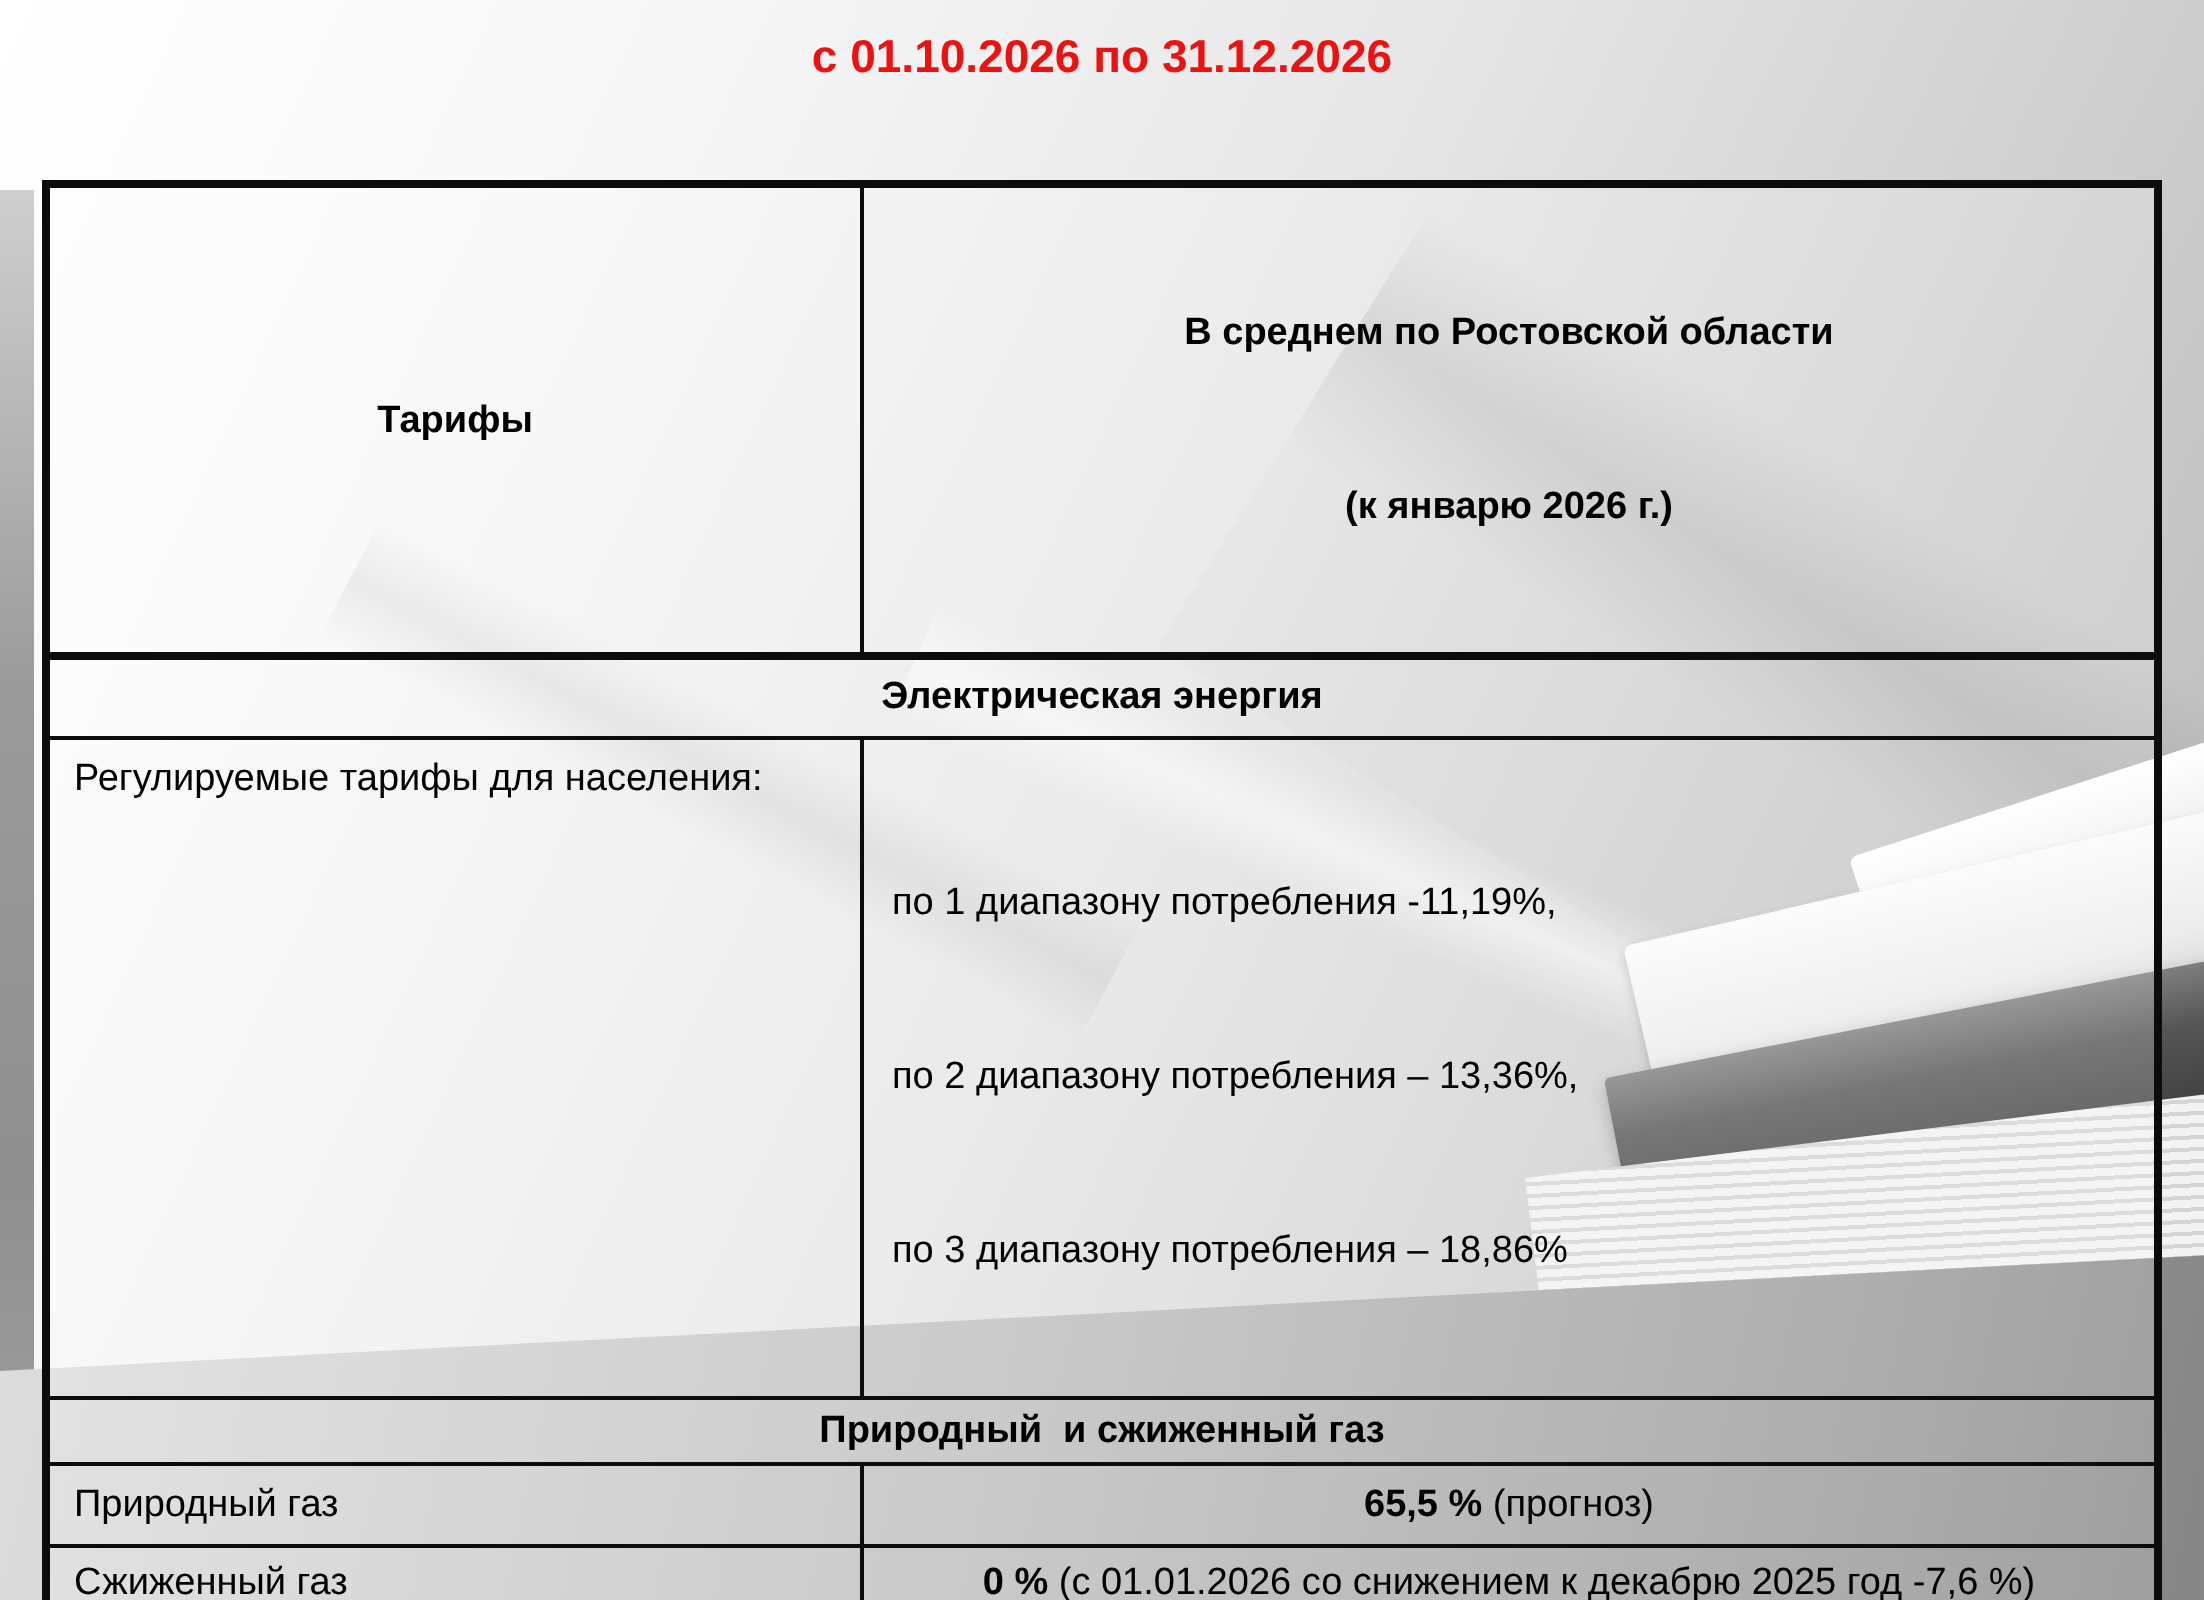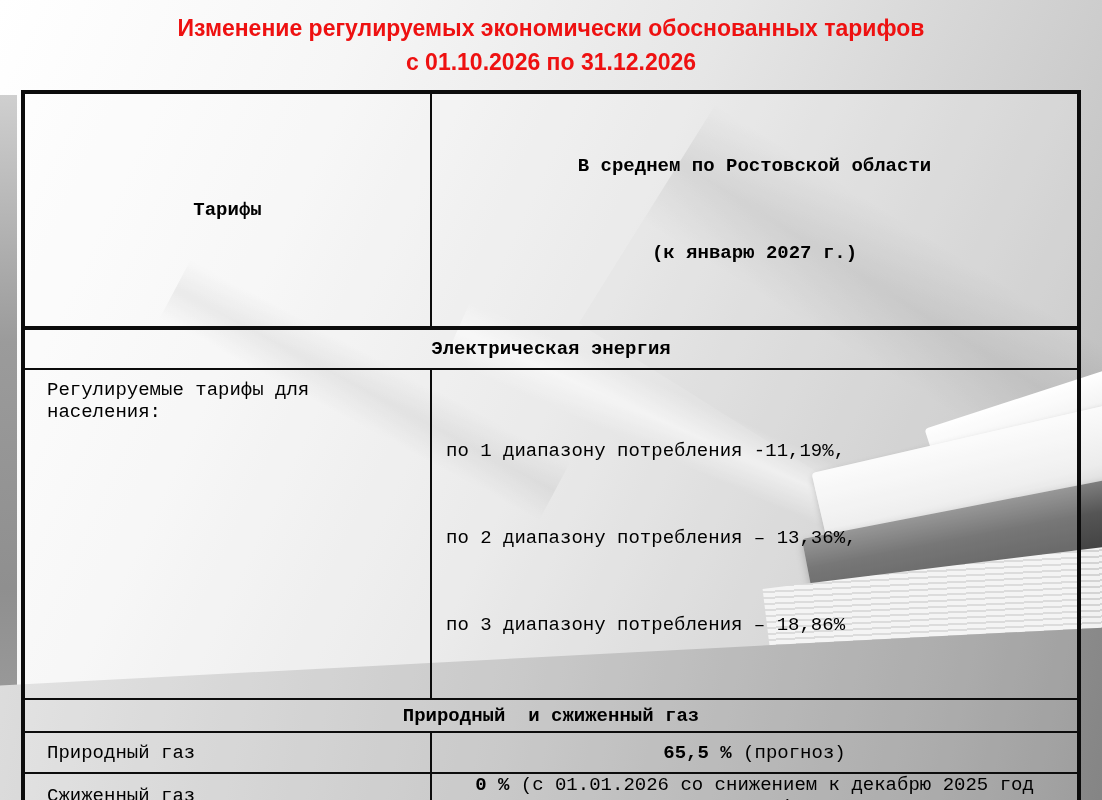--- a/index.html
+++ b/index.html
@@ -32,21 +32,21 @@
   
   .title{position:absolute;left:0;top:11px;width:100%;z-index:3;text-align:center;
     color:#ee1111;font-weight:bold;font-size:23px;line-height:34px;}
   
   table.tariffs{
     position:absolute;left:21px;top:90px;width:1060px;z-index:2;
     border-collapse:collapse;table-layout:fixed;font-size:19px;
   }
   table.tariffs td{
     border:2px solid #0c0c0c;background:rgba(255,255,255,0.20);
-    padding:0 22px;vertical-align:middle;overflow:hidden;white-space:pre-wrap;font-family:Liberation Mono, monospace;
+    padding:0 12px;vertical-align:middle;overflow:hidden;white-space:pre-wrap;
   }
   col.c1{width:408px;}
   tr.head td{border-top-width:4px;border-bottom-width:4px;font-weight:bold;text-align:center;line-height:29px;}
   tr.head td:first-child{border-left-width:4px;}
   tr.head td:last-child{border-right-width:4px;}
   td.first{border-left-width:4px !important;}
   td.last{border-right-width:4px !important;}
   tr.sec td{font-weight:bold;text-align:center;}
   td.lab{text-align:left;padding-left:12px;margin-top:18px;}
   td.val{text-align:center;}
@@ -67,36 +67,35 @@
     <div class="shape fold-2"></div>
     <div class="shape streak-1"></div>
     <div class="shape book-white-2"></div>
     <div class="shape book-white-1"></div>
     <div class="shape book-dark"></div>
     <div class="shape book-pages"></div>
     <div class="shape desk"></div>
   </div>
 
   <div class="title">
-    <div>Изменение регулируемых экономически обоснованных тарифов</div>
     <div>с 01.10.2026 по 31.12.2026</div>
   </div>
 
   <table class="tariffs">
     <colgroup>
         <col class="c1">
         <col class="c2">
       </colgroup>
 
     <tbody>
         <tr class="head h60">
       <td>Тарифы</td>
       <td>
         <div>В среднем по Ростовской области</div>
-        <div>(к январю 2027 г.)</div>
+        <div>(к январю 2026 г.)</div>
       </td>
     </tr>
 
     <tr class="sec h38">
       <td colspan="2" class="first last">Электрическая энергия</td>
     </tr>
 
     <tr class="diap h103">
       <td class="lab first">Регулируемые тарифы для населения:</td>
       <td class="val last">

